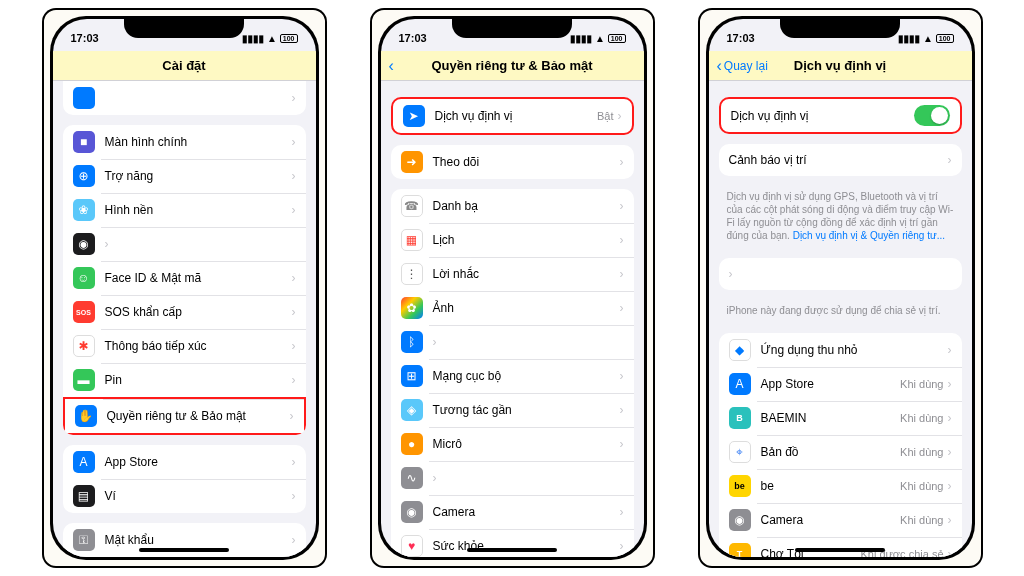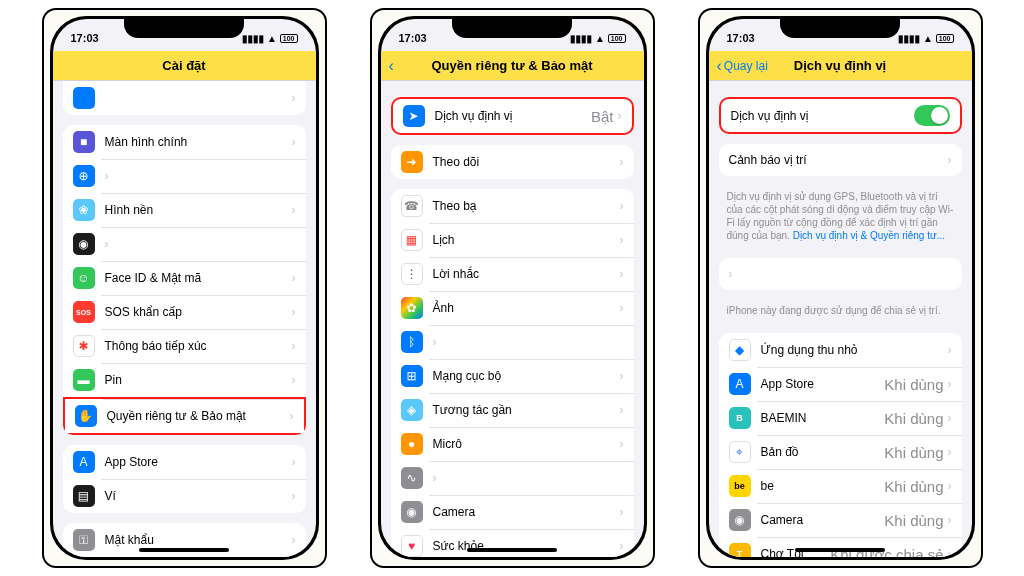--- a/index.html
+++ b/index.html
@@ -67,21 +67,21 @@
     font-size: 7px;
     padding: 0 2px;
     font-weight: 700;
   }
   .nav-bar {
     height: 30px;
     display: flex;
     align-items: center;
     justify-content: center;
     position: relative;
-    background: #fde047;
+    background: #fef9c3;
     border-bottom: 0.5px solid #d1d1d6;
   }
   .nav-title { font-size: 13px; font-weight: 600; }
   .nav-back {
     position: absolute;
     left: 8px;
     display: flex;
     align-items: center;
     color: #007aff;
     font-size: 12px;
@@ -120,21 +120,21 @@
     border-radius: 5px;
     margin-right: 10px;
     flex-shrink: 0;
     display: flex;
     align-items: center;
     justify-content: center;
     font-size: 12px;
     color: #fff;
   }
   .row-label { flex: 1; font-size: 12px; color: #000; }
-  .row-detail { font-size: 15px; color: #8e8e93; margin-right: 4px; }
+  .row-detail { font-size: 11px; color: #8e8e93; margin-right: 4px; }
   .row-chev { color: #c7c7cc; font-size: 12px; }
   .highlight { border: 2px solid #ff1a1a; }
   .toggle {
     width: 36px;
     height: 21px;
     background: #34c759;
     border-radius: 11px;
     position: relative;
   }
   .toggle::after {
@@ -203,20 +203,21 @@
               <div class="row-icon ic-purple">
                 <span>■</span>
               </div>
               <span class="row-label">Màn hình chính</span>
               <span class="row-chev">›</span>
             </div>
         <div class="row">
               <div class="row-icon ic-blue">
                 <span>⊕</span>
               </div>
+              <span class="row-label">Trợ năng</span>
               <span class="row-chev">›</span>
             </div>
         <div class="row">
               <div class="row-icon ic-teal">
                 <span>❀</span>
               </div>
               <span class="row-label">Hình nền</span>
               <span class="row-chev">›</span>
             </div>
         <div class="row">
@@ -329,21 +330,21 @@
               </div>
               <span class="row-label">Theo dõi</span>
               <span class="row-chev">›</span>
             </div>
       </div>
       <div class="group">
         <div class="row">
               <div class="row-icon ic-white" style="color:#888">
                 <span>☎</span>
               </div>
-              <span class="row-label">Theo bạ</span>
+              <span class="row-label">Danh bạ</span>
               <span class="row-chev">›</span>
             </div>
         <div class="row">
               <div class="row-icon ic-white" style="color:#ff3b30">
                 <span>▦</span>
               </div>
               <span class="row-label">Lịch</span>
               <span class="row-chev">›</span>
             </div>
         <div class="row">

